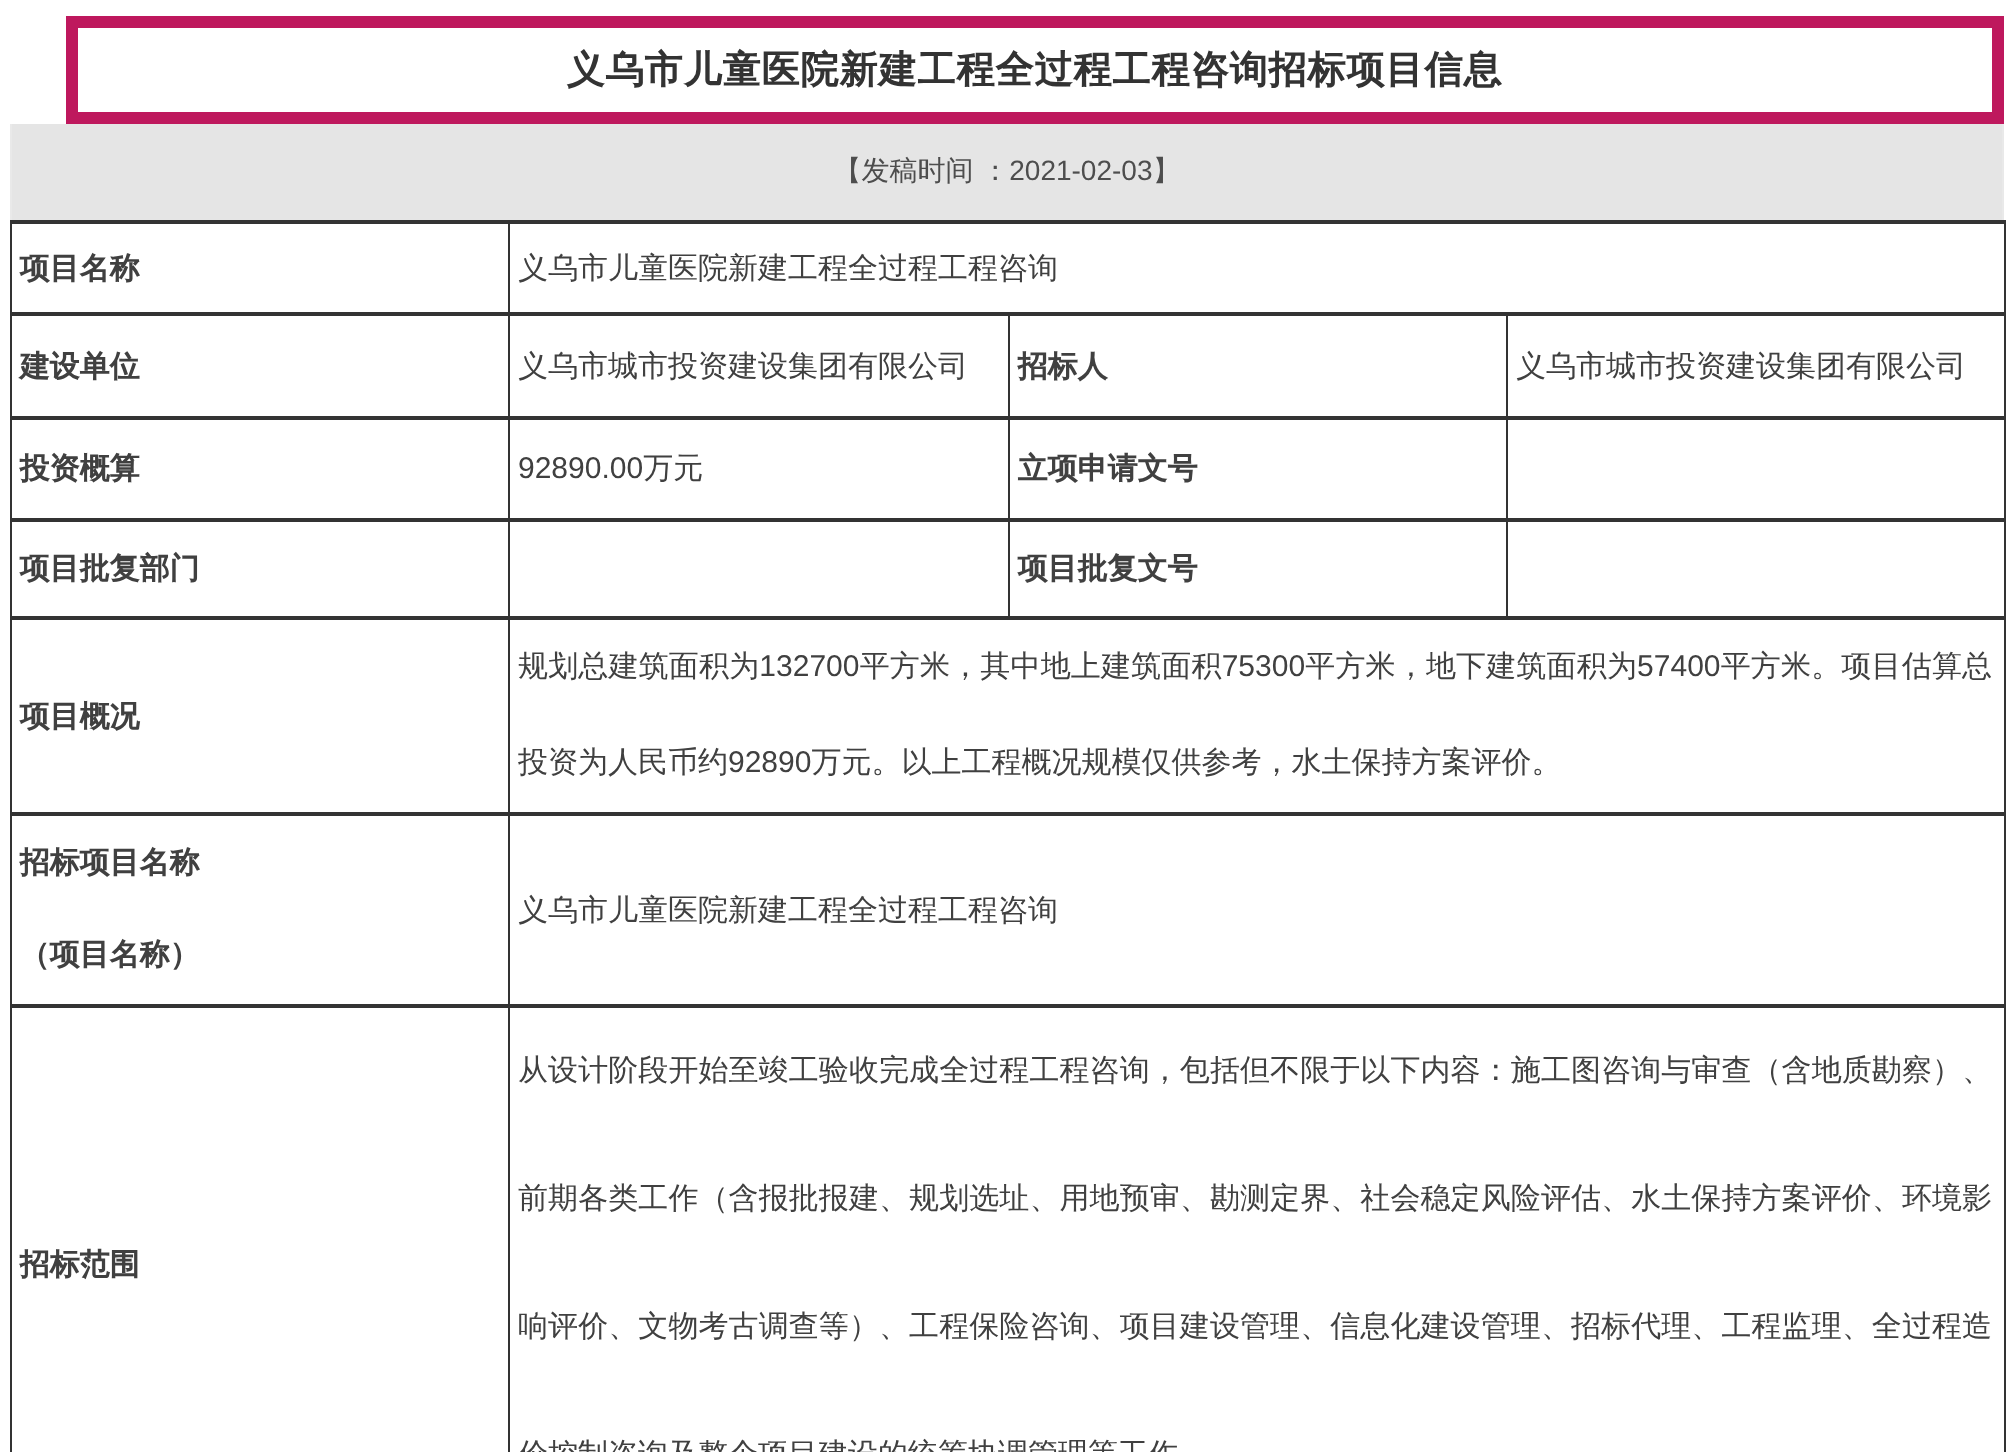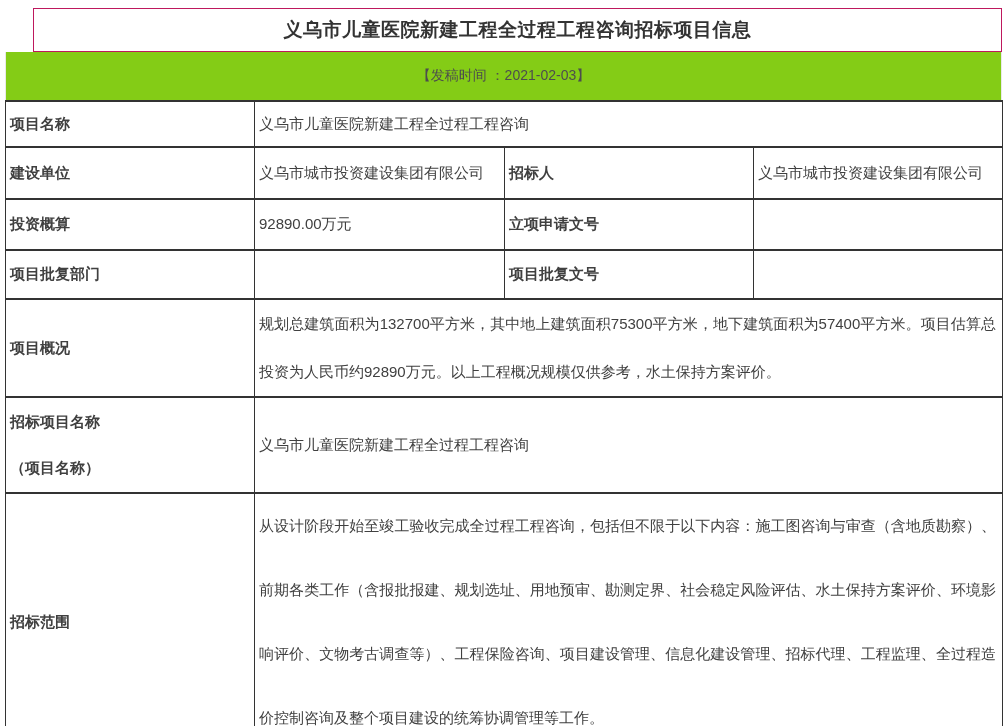--- a/index.html
+++ b/index.html
@@ -8,42 +8,42 @@
     overflow: hidden;
     background: #ffffff;
     font-family: "Liberation Sans", "DejaVu Sans", sans-serif;
   }
   .page {
     position: absolute;
     left: 5px; top: 8px;
     width: 997px;
   }
   .title-box {
-    height: 44px;
-    border: 1px solid #be185d;
+    height: 54px;
+    border: 6px solid #be185d;
     display: flex;
     align-items: center;
     justify-content: center;
     background: #ffffff;
     margin-left: 28px;
   }
   .page-title {
     font-size: 19px;
     font-weight: bold;
     color: #333333;
     letter-spacing: 0.5px;
   }
   .date-box {
     height: 48px;
     border-left: 1px solid #e9e9e9;
     border-right: 1px solid #e9e9e9;
     display: flex;
     align-items: center;
     justify-content: center;
-    background: #84cc16;
+    background: #e5e5e5;
   }
   .publish-time {
     font-size: 14px;
     color: #4d4d4d;
   }
   table.info-table {
     width: 997px;
     border-collapse: collapse;
     table-layout: fixed;
     background: #ffffff;

